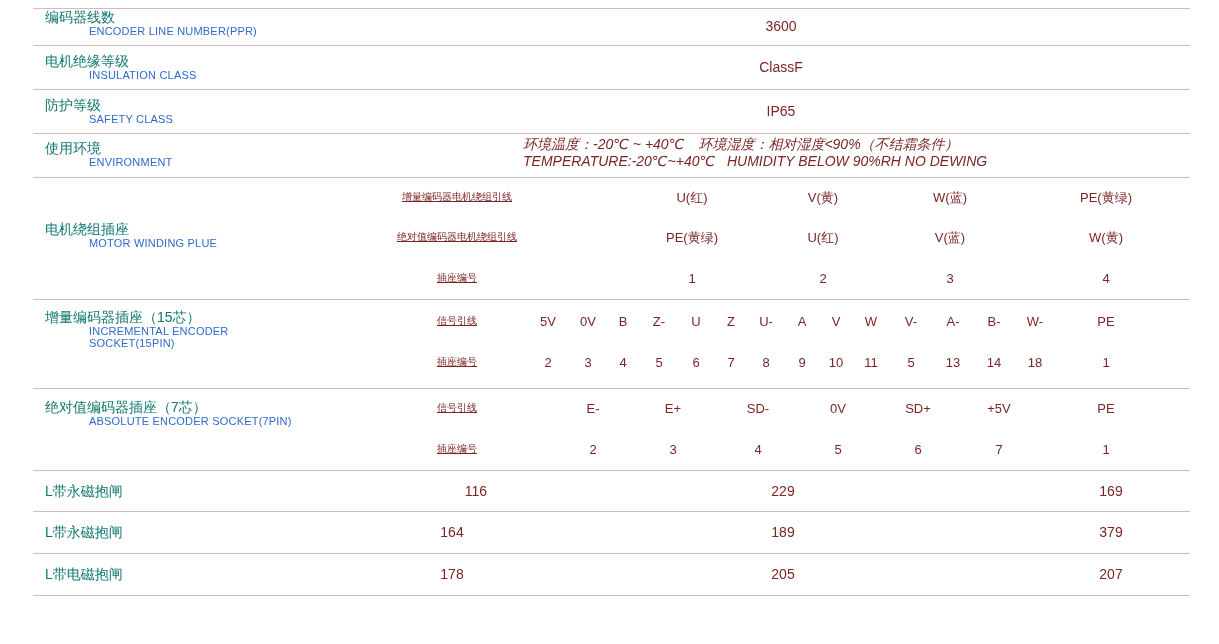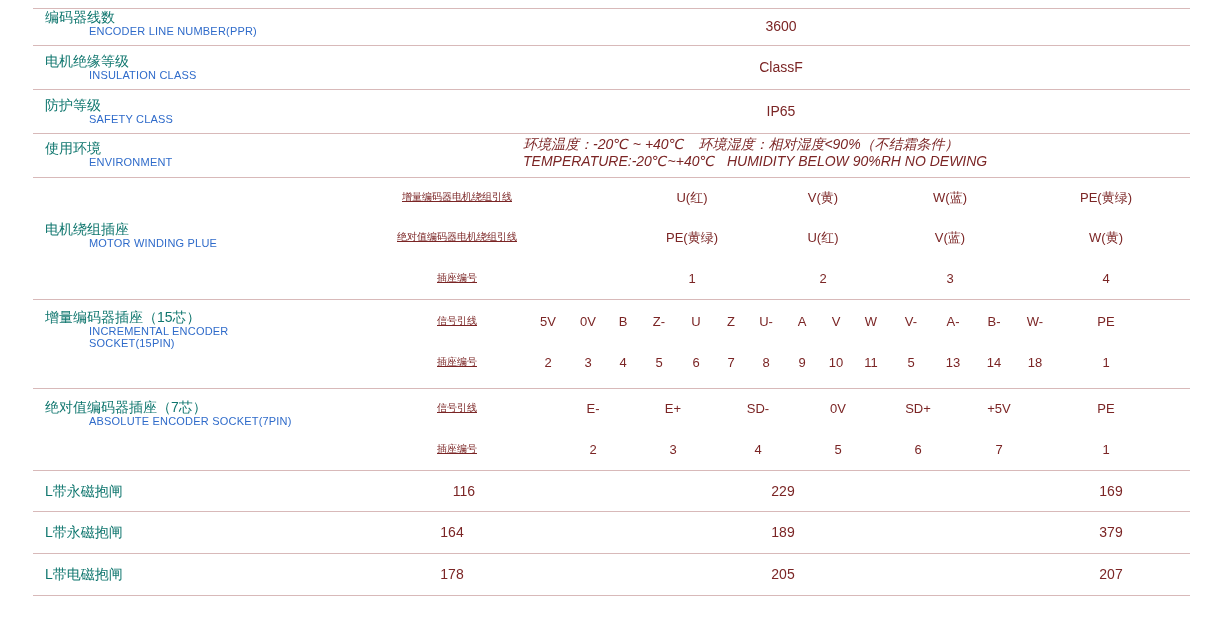--- a/index.html
+++ b/index.html
@@ -138,21 +138,21 @@
 <span class="cell" style="left:673px;top:442px">3</span>
 <span class="cell" style="left:758px;top:442px">4</span>
 <span class="cell" style="left:838px;top:442px">5</span>
 <span class="cell" style="left:918px;top:442px">6</span>
 <span class="cell" style="left:999px;top:442px">7</span>
 <span class="cell" style="left:1106px;top:442px">1</span>
 
 <div class="lab" style="top:483px">
   <div class="zh">L带永磁抱闸</div>
 </div>
-<span class="val" style="left:464px;top:483px">116</span>
+<span class="val" style="left:476px;top:483px">116</span>
 <span class="val" style="left:783px;top:483px">229</span>
 <span class="val" style="left:1111px;top:483px">169</span>
 
 <div class="lab" style="top:524px">
   <div class="zh">L带永磁抱闸</div>
 </div>
 <span class="val" style="left:452px;top:524px">164</span>
 <span class="val" style="left:783px;top:524px">189</span>
 <span class="val" style="left:1111px;top:524px">379</span>
 

